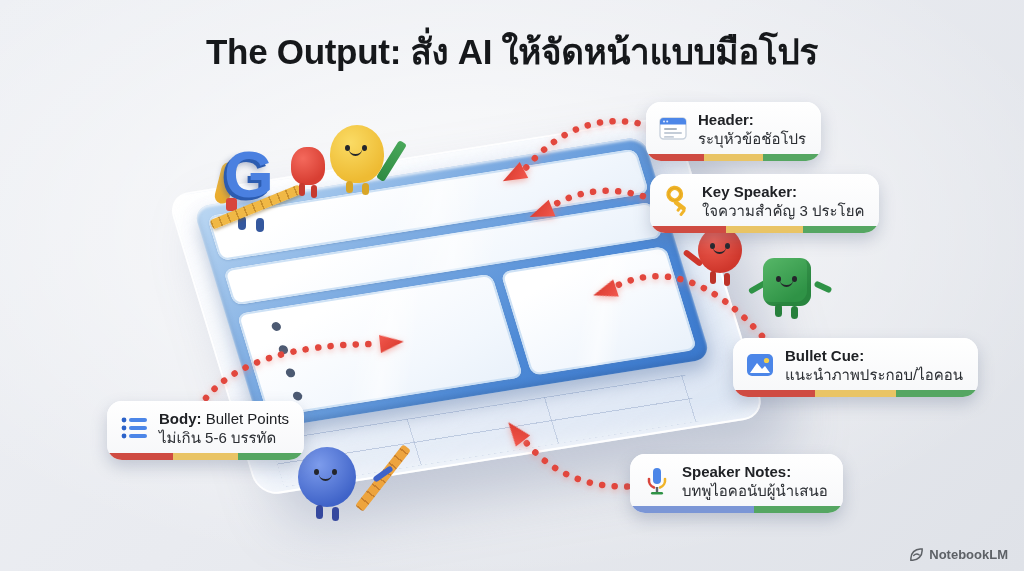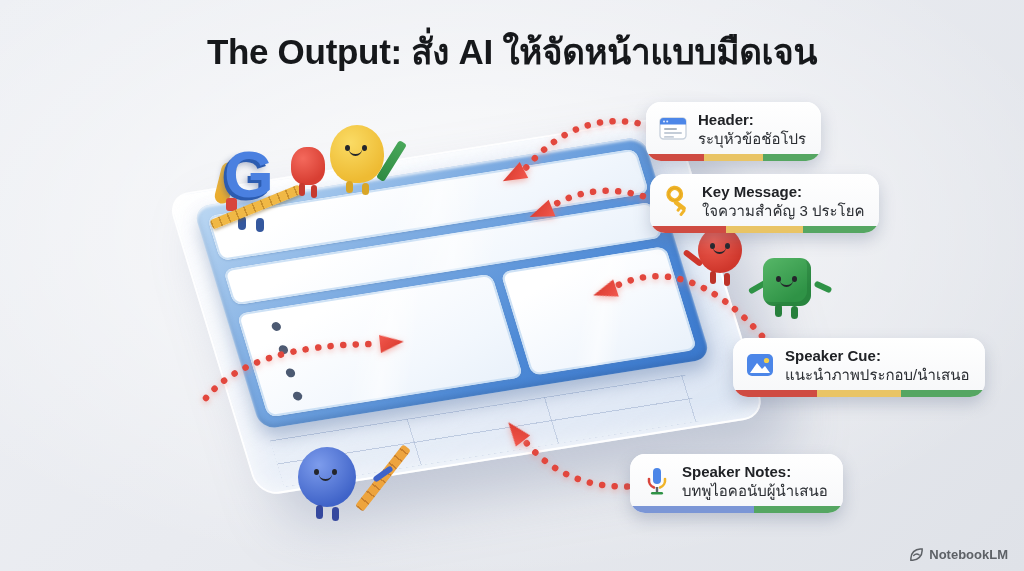--- a/index.html
+++ b/index.html
@@ -122,21 +122,21 @@
 
   
   .watermark { position:absolute; right:16px; bottom:9px; display:flex; align-items:center; gap:5px;
     color:#5d6166; font-size:13px; font-weight:600; z-index:6; }
 </style>
 </head>
 <body>
 
 <div class="stage">
 
-  <div class="title">The Output: สั่ง AI ให้จัดหน้าแบบมืดเจน</div>
+  <div class="title">The Output: สั่ง AI ให้จัดหน้าแบบมือโปร</div>
 
   <div class="scene">
     <div class="glass"></div>
     <div class="notes-grid"></div>
     <div class="frame">
       <div class="pane pane-header"></div>
       <div class="pane pane-key"></div>
       <div class="content-row">
         <div class="pane pane-body">
           <div class="bullets">
@@ -264,47 +264,66 @@
     <svg class="cicon" viewBox="0 0 32 32">
       <g transform="rotate(38 16 16)">
         <circle cx="10" cy="12" r="6.2" fill="none" stroke="#f0b429" stroke-width="4.4"></circle>
         <rect x="14" y="15.6" width="14" height="4.4" rx="2" fill="#f0b429"></rect>
         <rect x="21" y="18" width="3" height="6" rx="1.2" fill="#f0b429"></rect>
         <rect x="26" y="18" width="3" height="7.5" rx="1.2" fill="#f0b429"></rect>
         <circle cx="10" cy="12" r="6.2" fill="none" stroke="#d79a14" stroke-width="1" opacity=".5"></circle>
       </g>
     </svg>
     <div class="ctext">
-      <div><span class="lbl">Key Message:</span></div>
+      <div><span class="lbl">Key Speaker:</span></div>
       <div class="desc">ใจความสำคัญ 3 ประโยค</div>
     </div>
     <span class="stripe">
         <i class="s-red"></i>
         <i class="s-yellow"></i>
         <i class="s-green"></i>
       </span>
   </div>
 
   <div class="callout callout-visual">
     <svg class="cicon" viewBox="0 0 32 32">
       <rect x="3" y="5" width="26" height="22" rx="5" fill="#4c86e8"></rect>
       <circle cx="22.5" cy="11.5" r="2.6" fill="#f5d04a"></circle>
       <path d="M6 24 L13 14 L18 20 L21 17 L26 24 Z" fill="#ffffff"></path>
     </svg>
     <div class="ctext">
-      <div><span class="lbl">Speaker Cue:</span></div>
-      <div class="desc">แนะนำภาพประกอบ/นำเสนอ</div>
+      <div><span class="lbl">Bullet Cue:</span></div>
+      <div class="desc">แนะนำภาพประกอบ/ไอคอน</div>
     </div>
     <span class="stripe">
         <i class="s-red"></i>
         <i class="s-yellow"></i>
         <i class="s-green"></i>
       </span>
   </div>
 
+  <div class="callout callout-body">
+    <svg class="cicon" viewBox="0 0 32 32">
+      <circle cx="6" cy="8" r="2.4" fill="#2b62c9"></circle>
+        <rect x="11" y="6" width="18" height="4" rx="2" fill="#4c86e8"></rect>
+      <circle cx="6" cy="16" r="2.4" fill="#2b62c9"></circle>
+        <rect x="11" y="14" width="18" height="4" rx="2" fill="#4c86e8"></rect>
+      <circle cx="6" cy="24" r="2.4" fill="#2b62c9"></circle>
+        <rect x="11" y="22" width="18" height="4" rx="2" fill="#4c86e8"></rect>
+    </svg>
+    <div class="ctext">
+      <div><span class="lbl">Body:</span><span class="rest"> Bullet Points</span></div>
+      <div class="desc">ไม่เกิน 5-6 บรรทัด</div>
+    </div>
+    <span class="stripe">
+        <i class="s-red"></i>
+        <i class="s-yellow"></i>
+        <i class="s-green"></i>
+      </span>
+  </div>
 
   <div class="callout callout-speaker">
     <svg class="cicon" viewBox="0 0 32 32">
       <rect x="12" y="3" width="8" height="16" rx="4" fill="#4c86e8"></rect>
       <path d="M8 14 a8 8 0 0 0 5 8.5" fill="none" stroke="#d8453c" stroke-width="2.6" stroke-linecap="round"></path>
       <path d="M24 14 a8 8 0 0 1 -5 8.5" fill="none" stroke="#f0b429" stroke-width="2.6" stroke-linecap="round"></path>
       <rect x="14.8" y="22" width="2.4" height="5" fill="#5f6368"></rect>
       <rect x="10" y="27" width="12" height="2.6" rx="1.3" fill="#2f9346"></rect>
     </svg>
     <div class="ctext">

